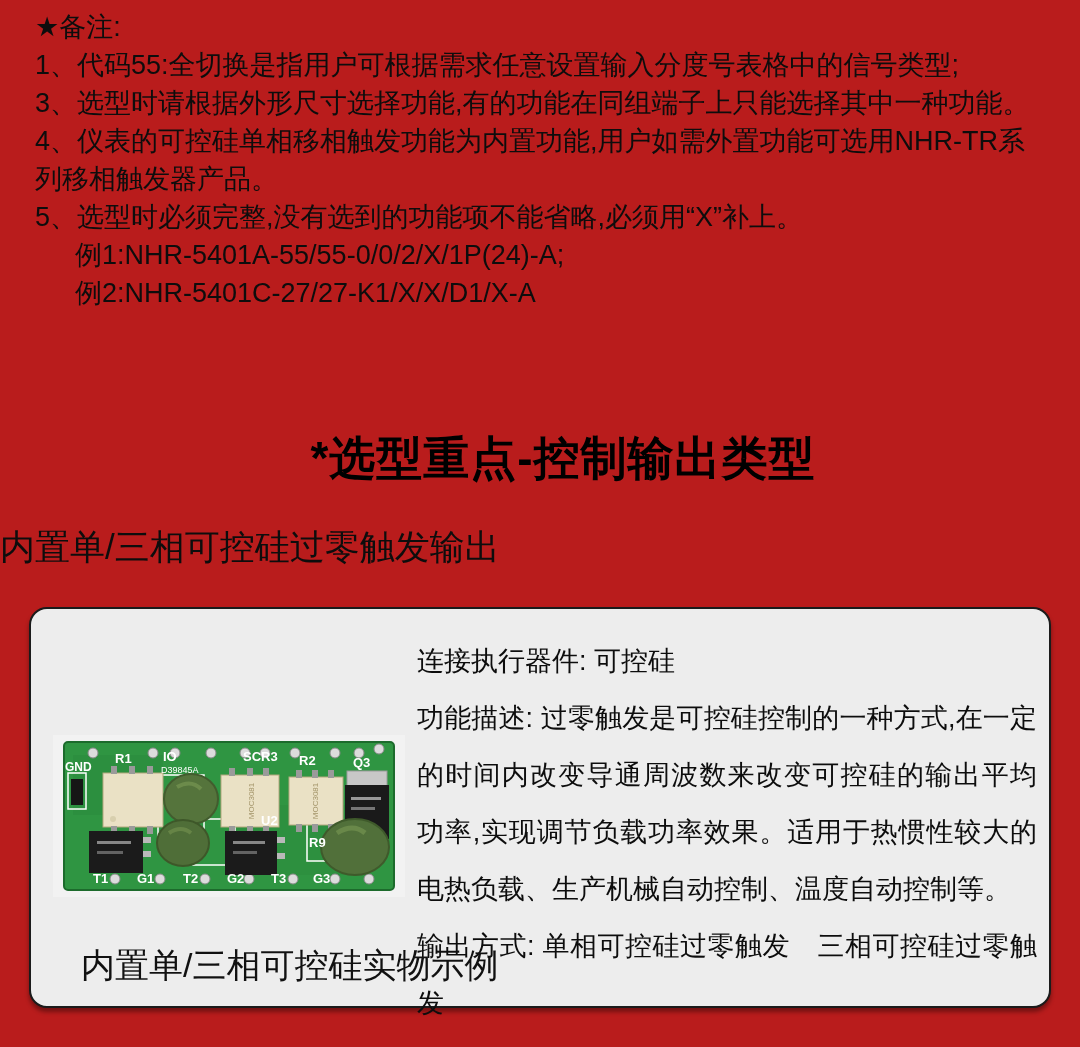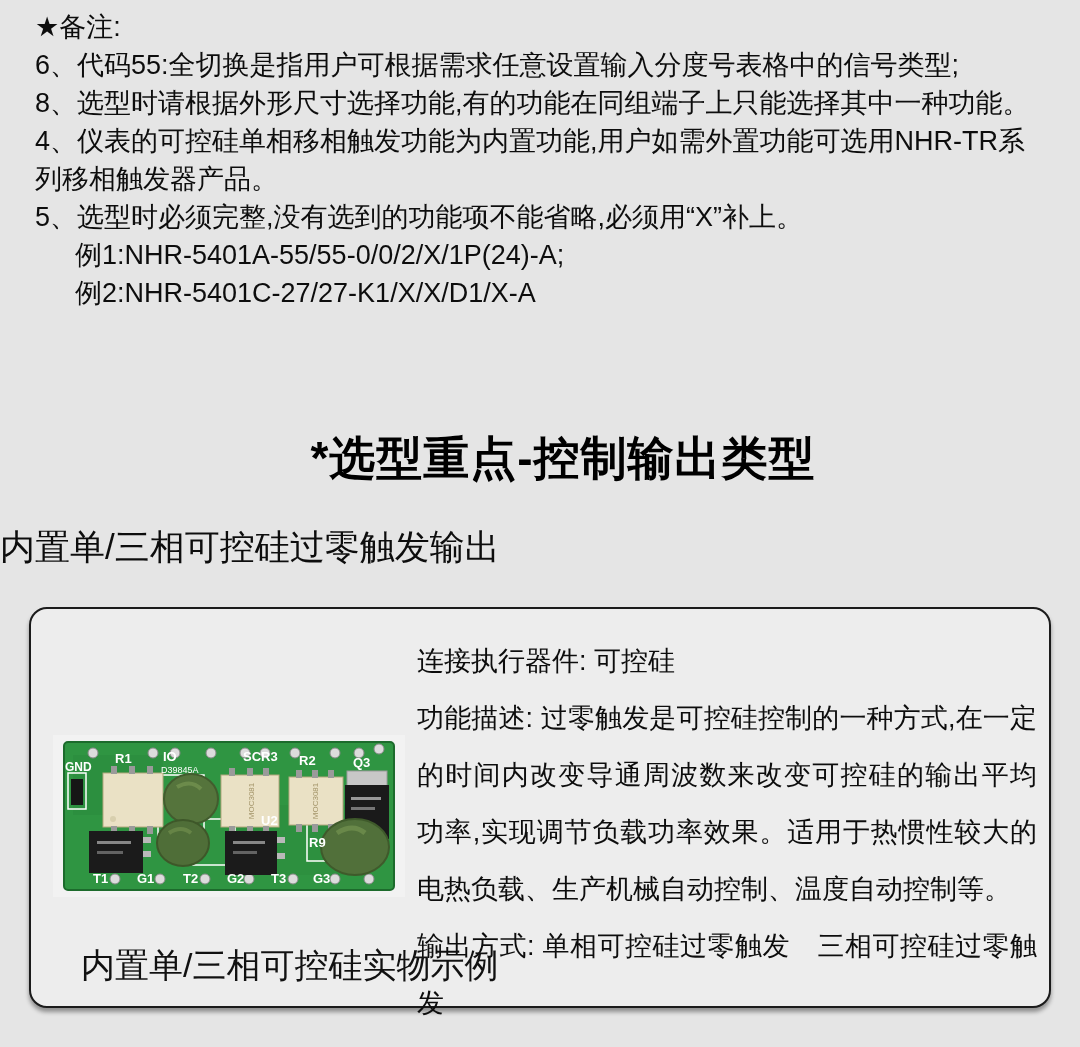--- a/index.html
+++ b/index.html
@@ -1,18 +1,18 @@
 <!DOCTYPE html>
 <html><head>
 <meta charset="utf-8">
 <style>
   * { margin:0; padding:0; box-sizing:border-box; }
   html,body { width:1080px; height:1047px; background:#ffffff;
     font-family:"Liberation Sans","DejaVu Sans",sans-serif; color:#111; }
-  .page { position:relative; width:1080px; height:1047px; background:#e5e5e5; overflow:hidden; }
+  .page { position:relative; width:1080px; height:1047px; background:#b91c1c; overflow:hidden; }
 
   
   .notes { position:absolute; left:35px; top:8px; width:1015px;
     font-size:27px; line-height:38px; color:#0d0d0d; }
   .notes p { margin:0; }
   .notes .examples { padding-left:40px; }
 
   
   .sec-title { position:absolute; left:0; top:428px; width:1048px; text-align:center;
     font-size:46px; font-weight:900; color:#000; letter-spacing:1px;margin-left:39px; }
@@ -35,22 +35,22 @@
 
   .svg-sil { font-family:"Liberation Sans","DejaVu Sans",sans-serif; font-weight:700; fill:#ffffff; }
 </style>
 </head>
 <body>
 
 <div class="page">
 
   <div class="notes">
     <p>★备注:</p>
-    <p>6、代码55:全切换是指用户可根据需求任意设置输入分度号表格中的信号类型;</p>
-    <p>8、选型时请根据外形尺寸选择功能,有的功能在同组端子上只能选择其中一种功能。</p>
+    <p>1、代码55:全切换是指用户可根据需求任意设置输入分度号表格中的信号类型;</p>
+    <p>3、选型时请根据外形尺寸选择功能,有的功能在同组端子上只能选择其中一种功能。</p>
     <p>4、仪表的可控硅单相移相触发功能为内置功能,用户如需外置功能可选用NHR-TR系列移相触发器产品。</p>
     <p>5、选型时必须完整,没有选到的功能项不能省略,必须用“X”补上。</p>
     <div class="examples">
       <p>例1:NHR-5401A-55/55-0/0/2/X/1P(24)-A;</p>
       <p>例2:NHR-5401C-27/27-K1/X/X/D1/X-A</p>
     </div>
   </div>
 
   <div class="sec-title">*选型重点-控制输出类型</div>
   <div class="sec-subtitle">内置单/三相可控硅过零触发输出</div>

